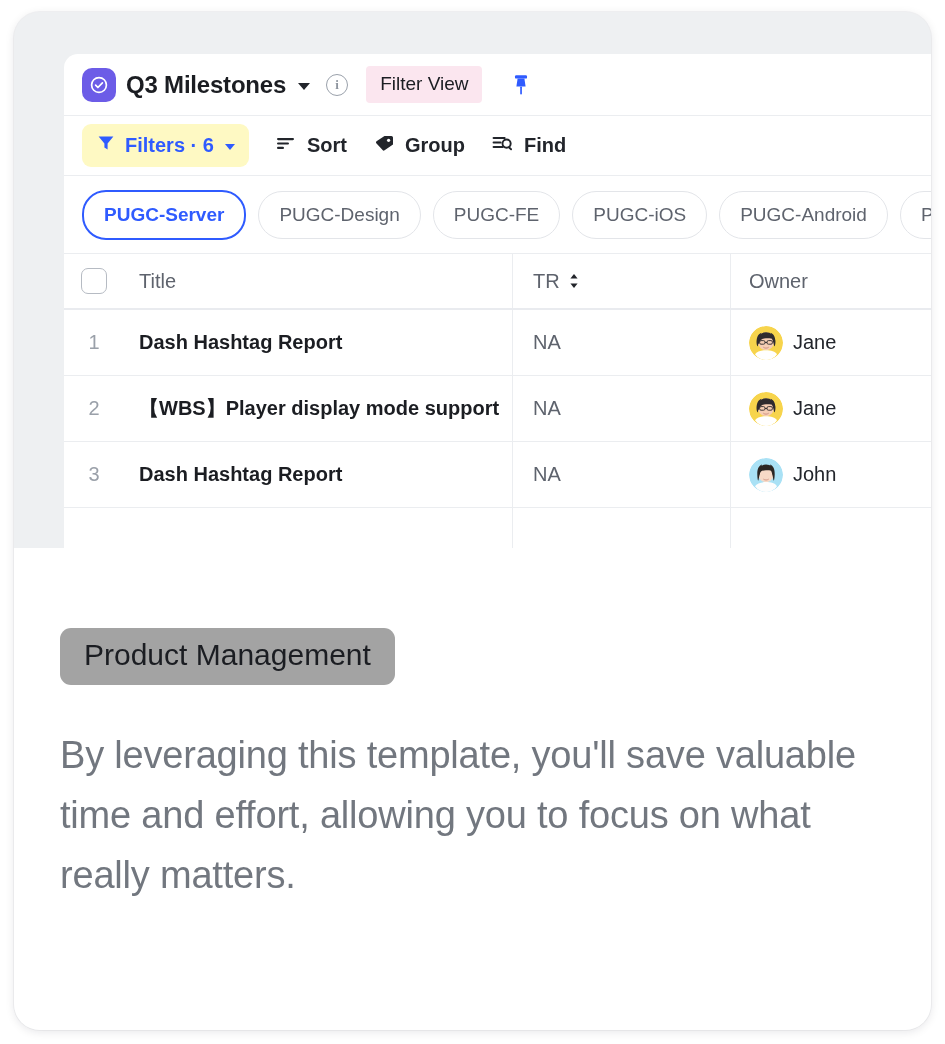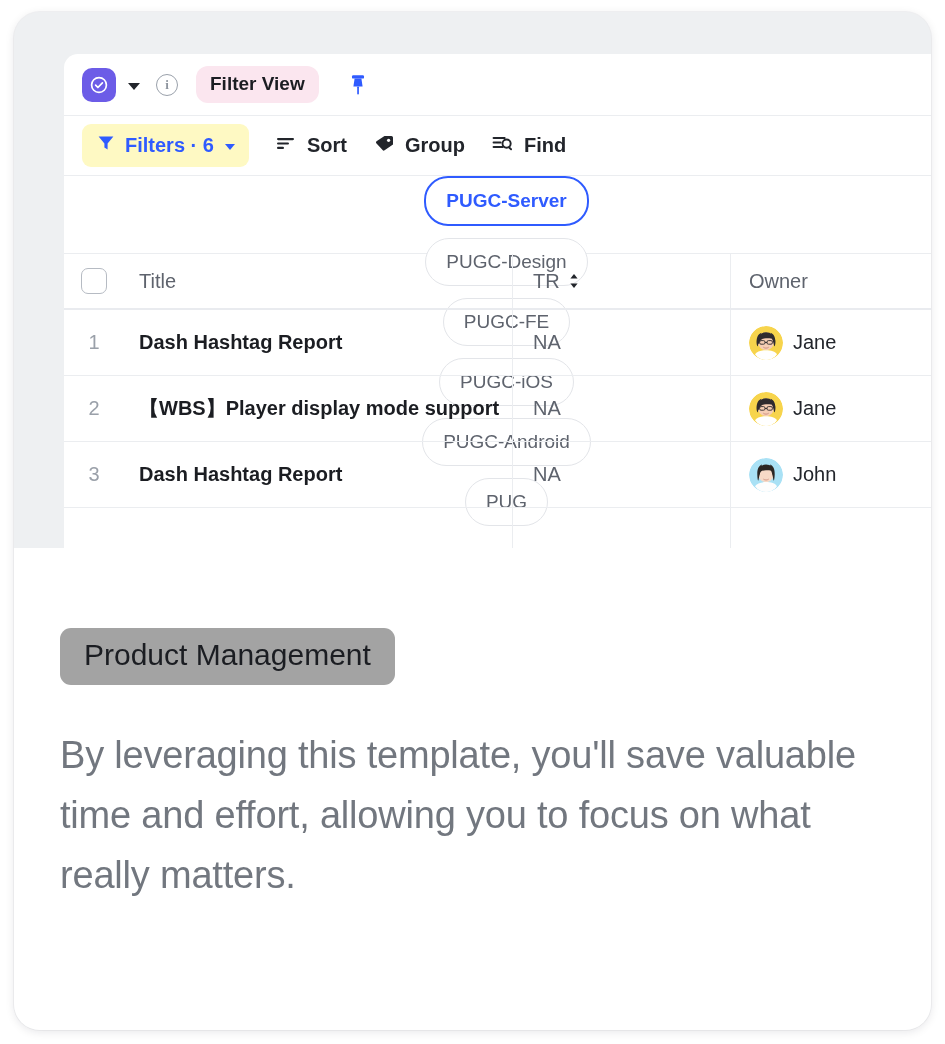--- a/index.html
+++ b/index.html
@@ -69,23 +69,23 @@
     border: 1.6px solid #9aa1ab;
     color: #8d949e; font-size: 13px; font-weight: 700;
     display: flex; align-items: center; justify-content: center;
     font-family: "Liberation Serif", serif;
     margin-left: 6px;
   }
   .filter-view-badge {
     margin-left: 8px;
     background: #fbe6ef;
     color: #1b1d22;
-    font-size: 19px; font-weight: 700;
+    font-size: 19px; font-weight: 400;
     padding: 7px 14px 8px;
-    border-radius: 12px;
+    border-radius: 4px;
     white-space: nowrap;
   }
   .pin-icon { margin-left: 18px; display:flex; align-items:center; }
 
   
   .toolbar {
     height: 60px;
     display: flex; align-items: center;
     padding-left: 18px;
     gap: 26px;
@@ -113,21 +113,20 @@
     white-space: nowrap;
   }
 
   
   .tabs {
     height: 78px;
     display: flex; align-items: center;
     gap: 12px;
     padding-left: 18px;
     border-bottom: 1px solid #ebedf0;
-    flex-direction: column;
   }
   .tab {
     border: 1.6px solid #e3e5e9;
     color: #5e636d;
     border-radius: 24px;
     padding: 12px 20px;
     font-size: 19px;
     white-space: nowrap;
     background: #fff;
     flex: 0 0 auto;
@@ -229,20 +228,21 @@
 
     <div class="app-panel">
 
       <div class="titlebar">
         <div class="app-logo">
           <svg width="20" height="20" viewBox="0 0 20 20" aria-hidden="true">
             <circle cx="10" cy="10" r="7.4" fill="none" stroke="#ffffff" stroke-width="1.7"></circle>
             <path d="M6.6 10.2 L8.9 12.5 L13.4 7.8" fill="none" stroke="#ffffff" stroke-width="1.7" stroke-linecap="round" stroke-linejoin="round"></path>
           </svg>
         </div>
+        <div class="view-title">Q3 Milestones</div>
         <div class="caret"></div>
         <div class="info-icon">i</div>
         <div class="filter-view-badge">Filter View</div>
         <div class="pin-icon">
           <svg width="22" height="24" viewBox="0 0 22 24" aria-hidden="true">
             <rect x="5" y="2.2" width="12" height="3.4" rx="1.2" fill="#2f5bff"></rect>
             <path d="M7.6 5.6 L14.4 5.6 L15.6 13.6 L6.4 13.6 Z" fill="#2f5bff"></path>
             <rect x="10.2" y="13.4" width="1.7" height="8.2" rx="0.8" fill="#2f5bff"></rect>
           </svg>
         </div>

